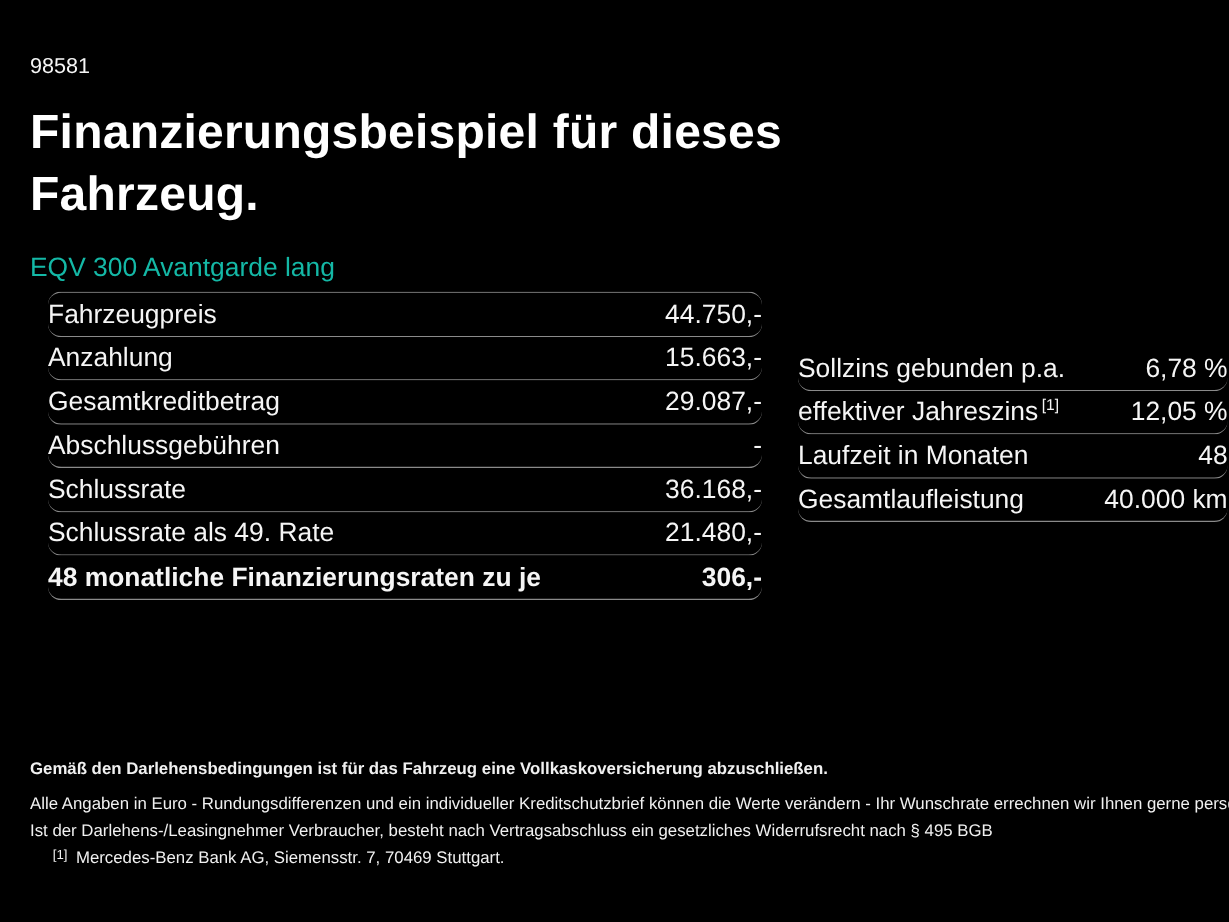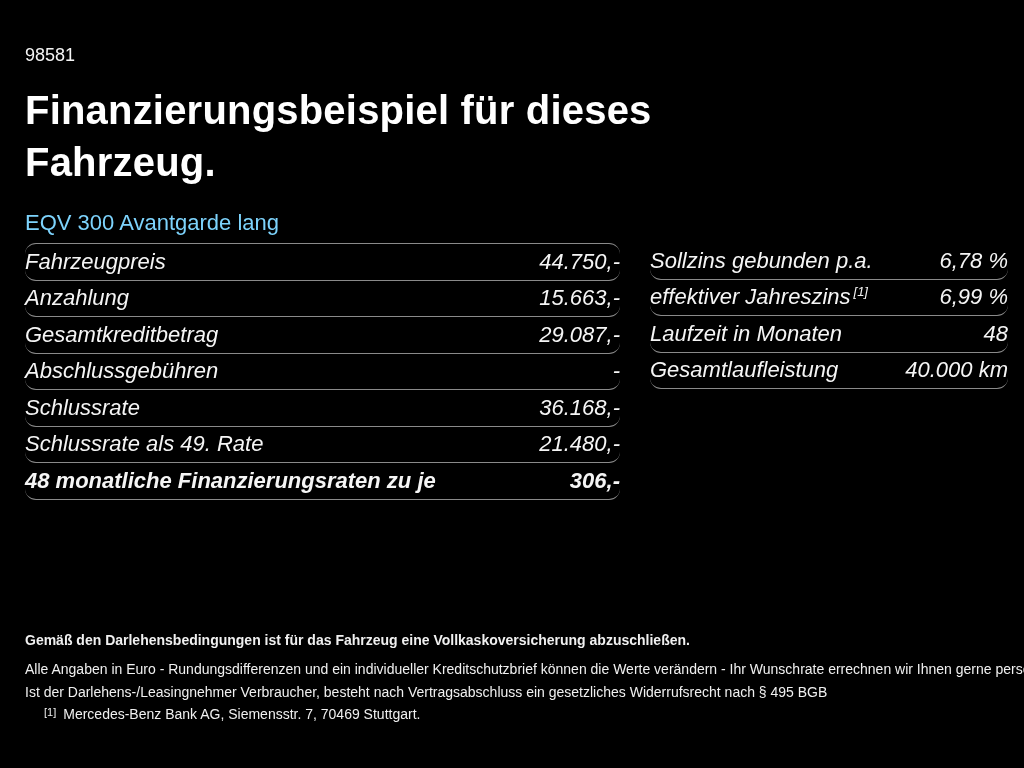--- a/index.html
+++ b/index.html
@@ -32,37 +32,37 @@
     line-height: 52px;
     font-weight: 700;
     color: #ffffff;
     letter-spacing: 0.2px;
   }
   .vehicle-model {
     position: absolute;
     left: 25px;
     top: 210px;
     font-size: 22px;
-    color: #7dd3fc;
+    color: #14b8a6;
   }
   .tables {
     position: absolute;
-    left: 25px;
+    left: 40px;
     top: 243px;
     display: flex;
     align-items: flex-start;
-    font-style: italic;
   }
   .table-left {
     width: 595px;
     border-top: 1px solid #8a8a8a;
   }
   .table-right {
     width: 358px;
     margin-left: 30px;
+    margin-top: 46px;
   }
   .row {
     display: flex;
     justify-content: space-between;
     align-items: center;
     height: 36.5px;
     border-bottom: 1px solid #8a8a8a;
     font-size: 22px;
     color: #f5f5f5;
   }
@@ -139,21 +139,21 @@
       </div>
     </div>
 
     <div class="table-right">
       <div class="row">
         <span class="label">Sollzins gebunden p.a.</span>
         <span class="value">6,78 %</span>
       </div>
       <div class="row">
         <span class="label"><span>effektiver Jahreszins</span><span class="sup">[1]</span></span>
-        <span class="value">6,99 %</span>
+        <span class="value">12,05 %</span>
       </div>
       <div class="row">
         <span class="label">Laufzeit in Monaten</span>
         <span class="value">48</span>
       </div>
       <div class="row">
         <span class="label">Gesamtlaufleistung</span>
         <span class="value">40.000 km</span>
       </div>
     </div>

